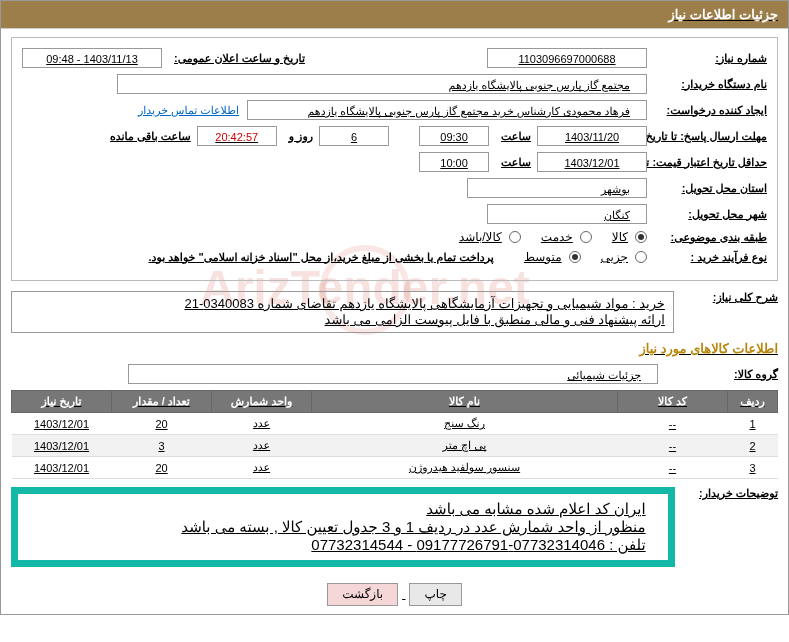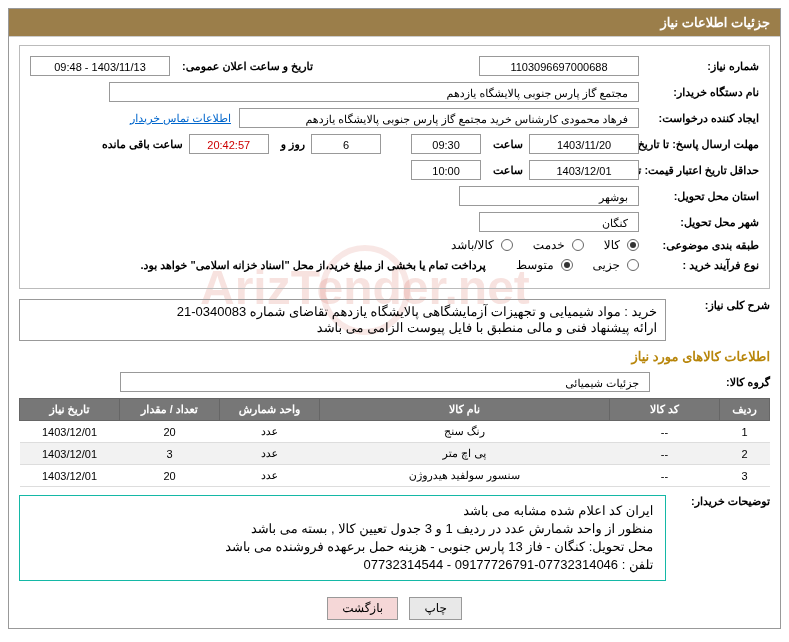--- a/index.html
+++ b/index.html
@@ -11,21 +11,21 @@
   font-family: Tahoma, Arial, sans-serif;
   font-size: 12px;
   background: #fff;
   width: 789px;
   height: 642px;
   overflow: hidden;
   position: relative;
 }
 .panel {
   border: 1px solid #999;
-  margin: 8px;
+  text-decoration: underline;
 }
 .panel-header {
   background: #8a6d3b;
   background: #9b7e4a;
   color: #fff;
   padding: 6px 10px;
   font-weight: bold;
   font-size: 13px;
 }
 .panel-header.brown {
@@ -49,21 +49,21 @@
 .label {
   color: #000;
   font-weight: bold;
   font-size: 11px;
   white-space: nowrap;
   padding-left: 6px;
 }
 .field {
   background: #fff;
   border: 1px solid #999;
-  padding: 2px 10px;
+  padding: 2px 16px;
   font-size: 11px;
   text-align: center;
   height: 20px;
   line-height: 16px;
 }
 .link {
   color: #0066cc;
   text-decoration: underline;
   cursor: pointer;
   font-size: 11px;
@@ -125,23 +125,23 @@
   text-align: center;
   border-bottom: 1px solid #ddd;
 }
 tr.even {
   background: #f2f2f2;
 }
 tr.odd {
   background: #fff;
 }
 .buyer-notes {
-  border: 1px solid #14b8a6;
-  padding: 6px 12px;
-  font-size: 13px;
+  border: 7px solid #14b8a6;
+  padding: 6px 22px;
+  font-size: 15px;
   line-height: 18px;
   width: 100%;
 }
 .btn-row {
   text-align: center;
   padding: 10px 0 0 0;
 }
 .btn {
   border: 1px solid #999;
   padding: 3px 14px;
@@ -321,21 +321,20 @@
               <td>1403/12/01</td>
             </tr>
           </tbody>
     </table>
 
     <div class="row" style="margin-top:8px;align-items:flex-start">
       <span class="label" style="width:120px">توضیحات خریدار:</span>
       <div class="buyer-notes">
         <div>ایران کد اعلام شده مشابه می باشد</div>
         <div>منظور از واحد شمارش عدد در ردیف 1 و 3 جدول تعیین کالا , بسته می باشد</div>
-        <div>محل تحویل: کنگان - فاز 13 پارس جنوبی - هزینه حمل برعهده فروشنده می باشد</div>
         <div>تلفن : 07732314046-09177726791 - 07732314544</div>
       </div>
     </div>
 
     <div class="btn-row">
       <button class="btn btn-print">چاپ</button>
       <button class="btn btn-back">بازگشت</button>
     </div>
 
   </div>

